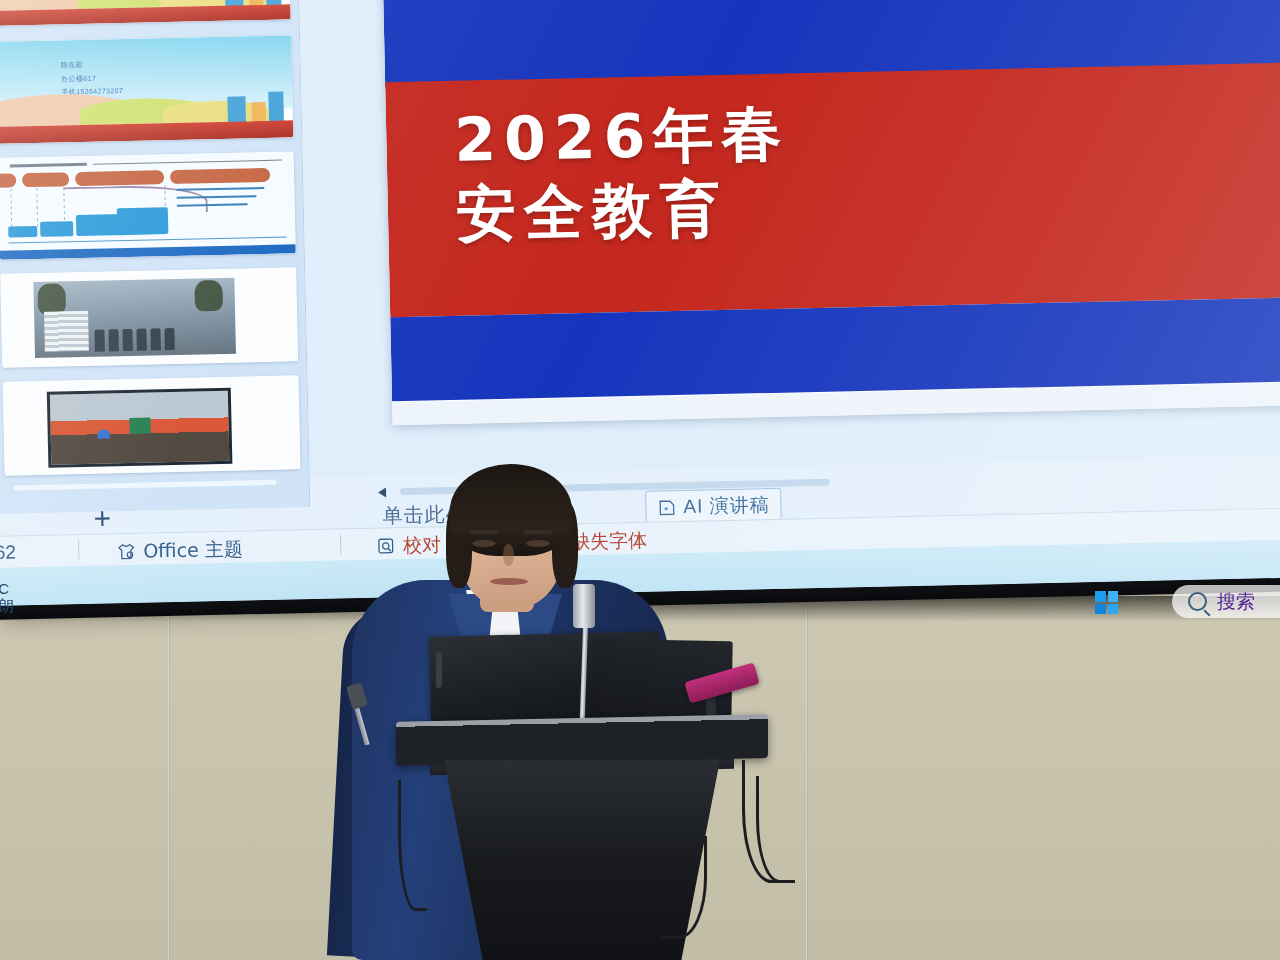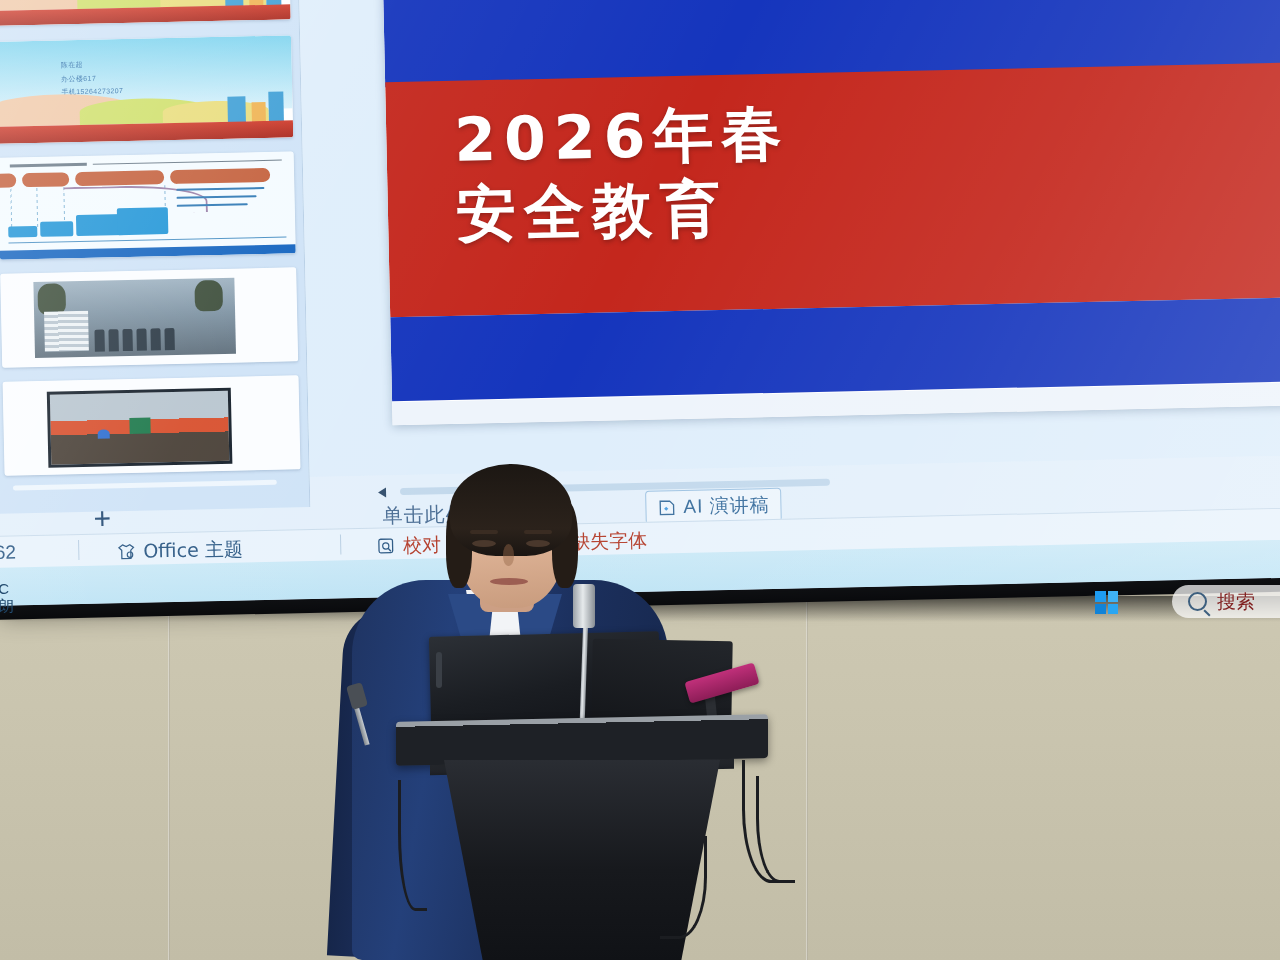--- a/index.html
+++ b/index.html
@@ -127,21 +127,21 @@
   .tb-start i:nth-child(2){background:#3fb2f5;}
   .tb-start i:nth-child(3){background:#1183d8;}
   .tb-start i:nth-child(4){background:#2aa6f2;}
   .tb-search{position:absolute;left:1172px;top:585px;width:160px;height:33px;
      background:rgba(255,255,255,.72);border-radius:17px;display:flex;align-items:center;gap:10px;
      padding-left:16px;}
   .tb-search .mag{width:15px;height:15px;border:2px solid #3f6customer;}
   .mag{position:relative;width:14px;height:14px;border:2px solid #3d5f7e;border-radius:50%;}
   .mag:after{content:"";position:absolute;right:-6px;bottom:-5px;width:8px;height:2px;
      background:#3d5f7e;transform:rotate(45deg);}
-  .tb-search span{font-size:19px;color:#7f1d1d;}
+  .tb-search span{font-size:19px;color:#4c1d95;}
 
   
   .person{position:absolute;left:340px;top:468px;width:340px;height:492px;}
   .torso{position:absolute;left:12px;top:112px;width:316px;height:380px;
      background:linear-gradient(100deg,#1f3462 0%,#24407a 28%,#1b2f5c 62%,#16264a 100%);
      border-radius:74px 74px 10px 10px;}
   .shoulderL{position:absolute;left:-4px;top:140px;width:96px;height:350px;
      background:linear-gradient(90deg,#16264a,#22386d);border-radius:48px 18px 0 0;transform:rotate(3deg);}
   .shoulderR{position:absolute;right:8px;top:136px;width:92px;height:340px;
      background:linear-gradient(270deg,#16264a,#22386d);border-radius:18px 46px 0 0;transform:rotate(-3deg);}

